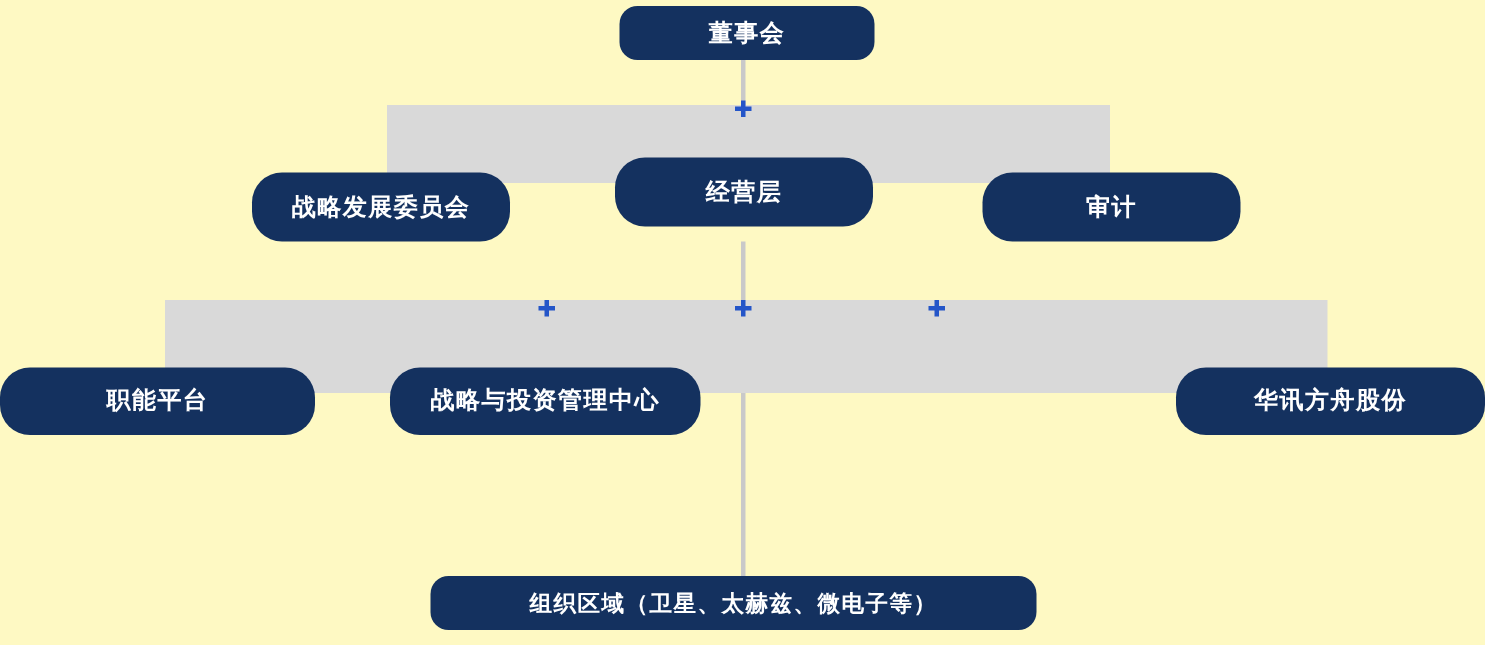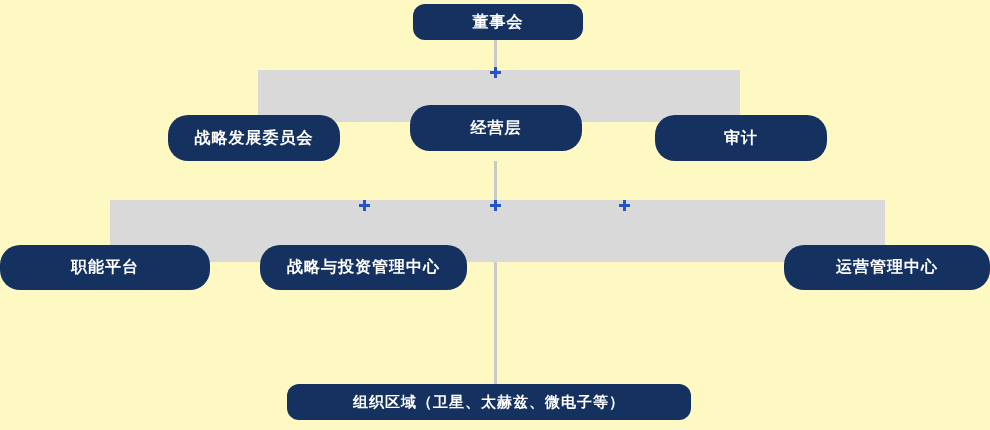--- a/index.html
+++ b/index.html
@@ -87,20 +87,20 @@
     <span>审计</span>
   </div>
 
   <div class="node node-lg" style="left:0px;top:245px;width:210px;height:45px;">
     <span>职能平台</span>
   </div>
   <div class="node node-lg" style="left:260px;top:245px;width:207px;height:45px;align-items:center;">
     <span>战略与投资管理中心</span>
   </div>
   <div class="node node-lg" style="left:784px;top:245px;width:206px;height:45px;">
-    <span>运营管理中心</span>
+    <span>华讯方舟股份</span>
   </div>
 
   <div class="node node-sm" style="left:287px;top:384px;width:404px;height:36px;font-size:15px;">
     <span>组织区域（卫星、太赫兹、微电子等）</span>
   </div>
 
 </div>
 
 </body></html>

